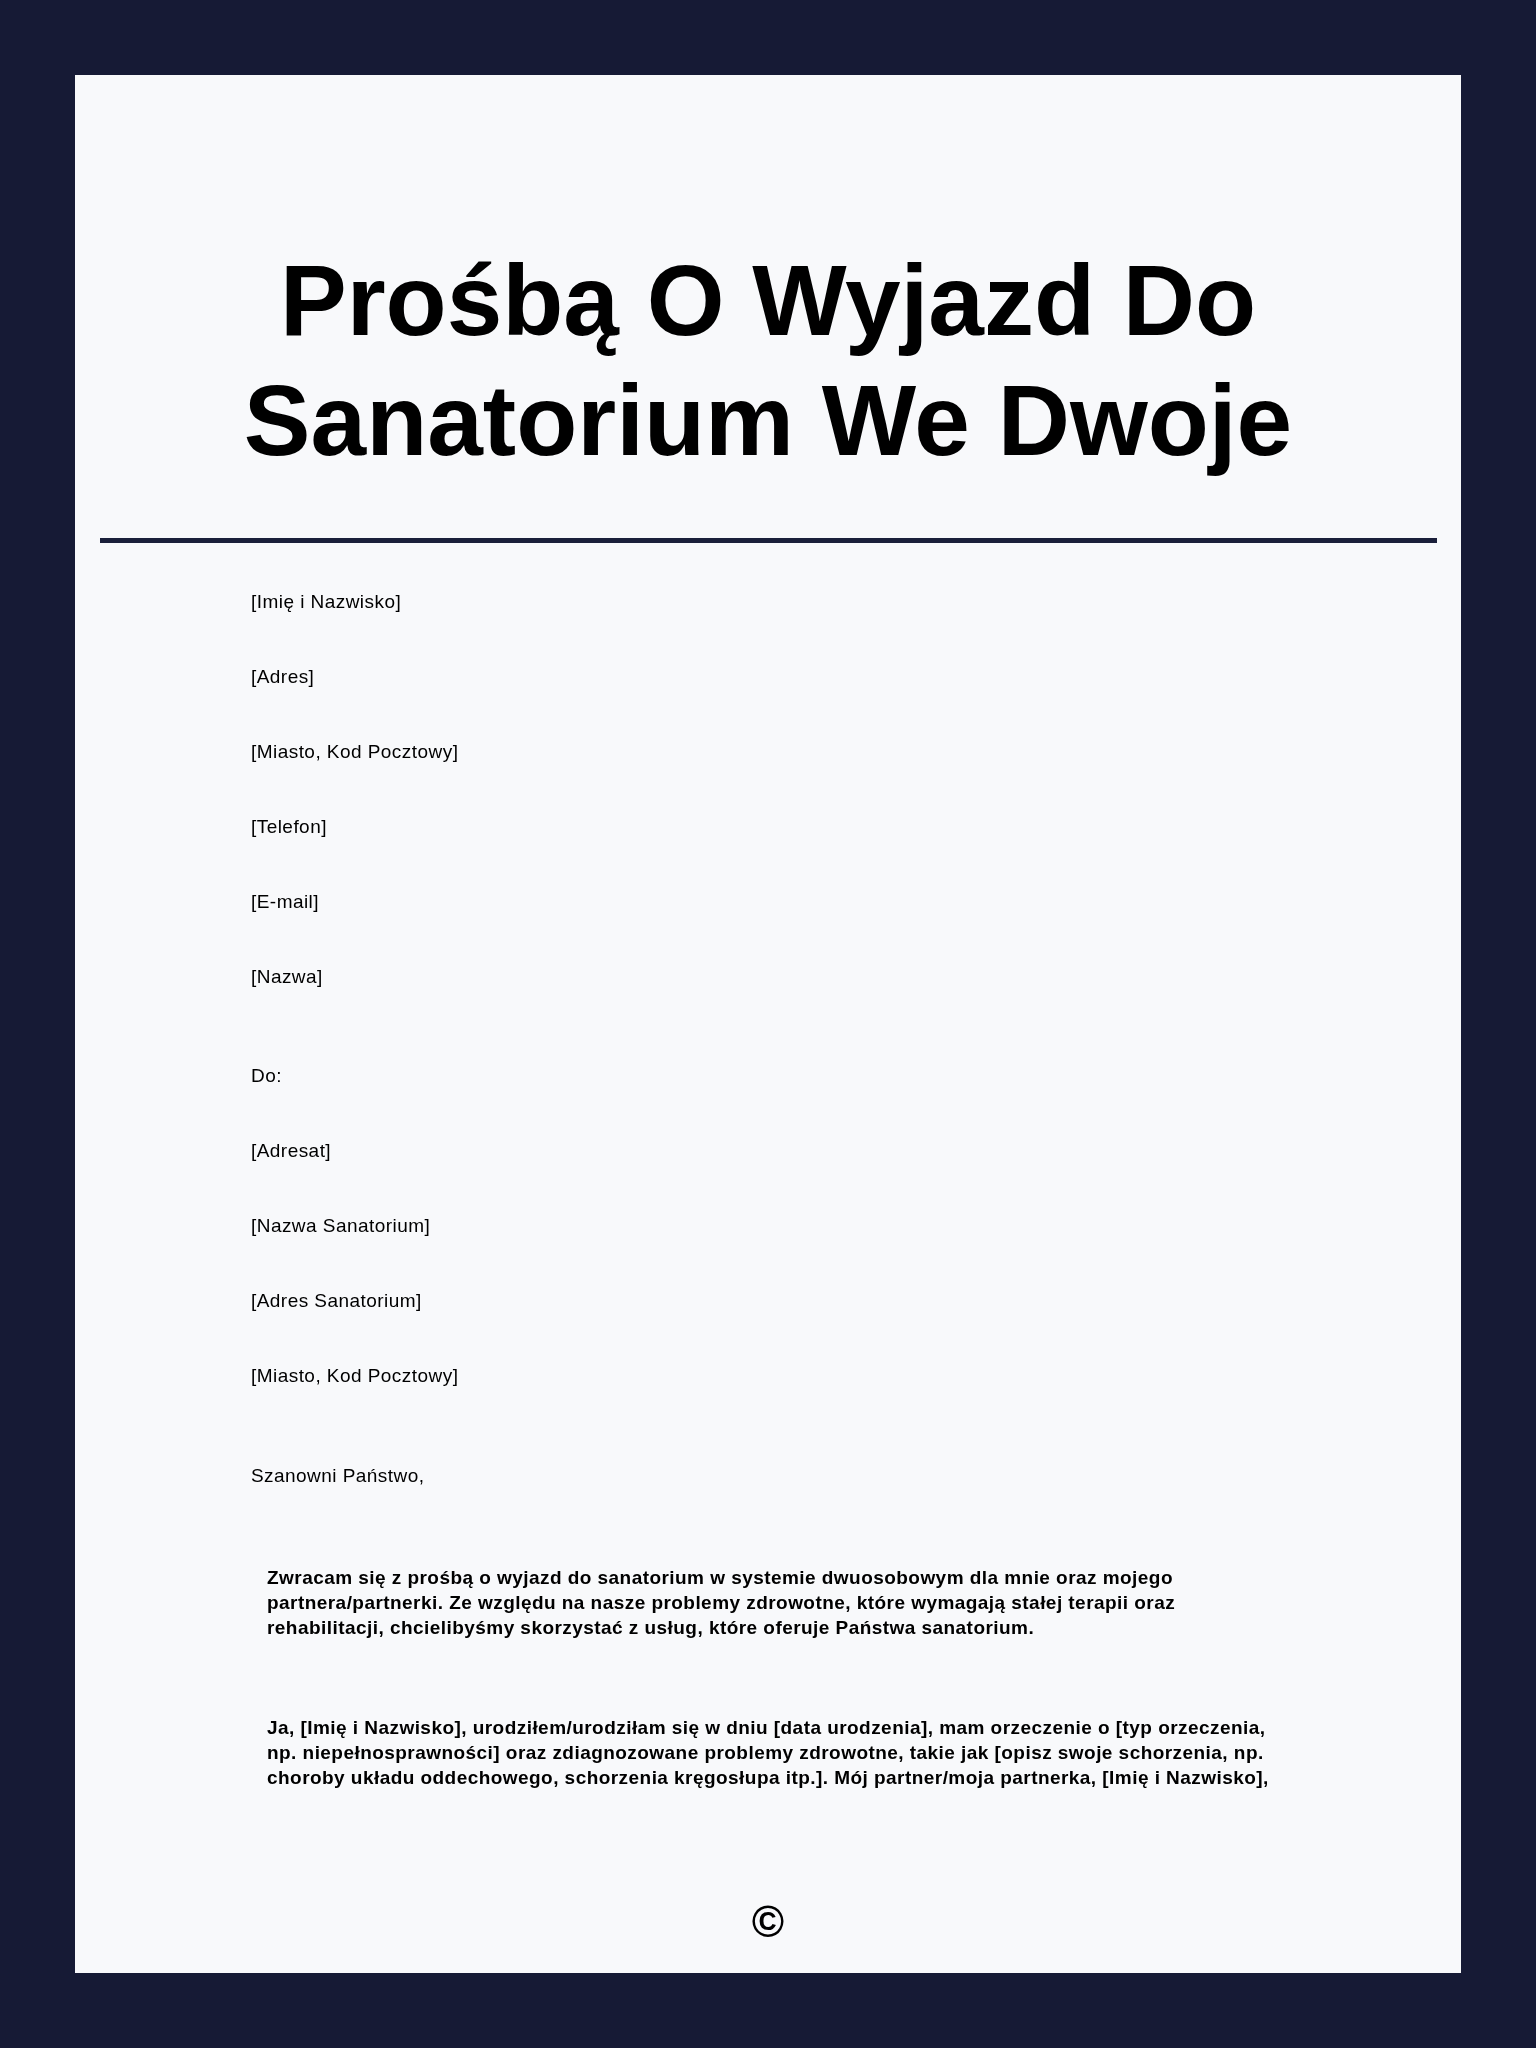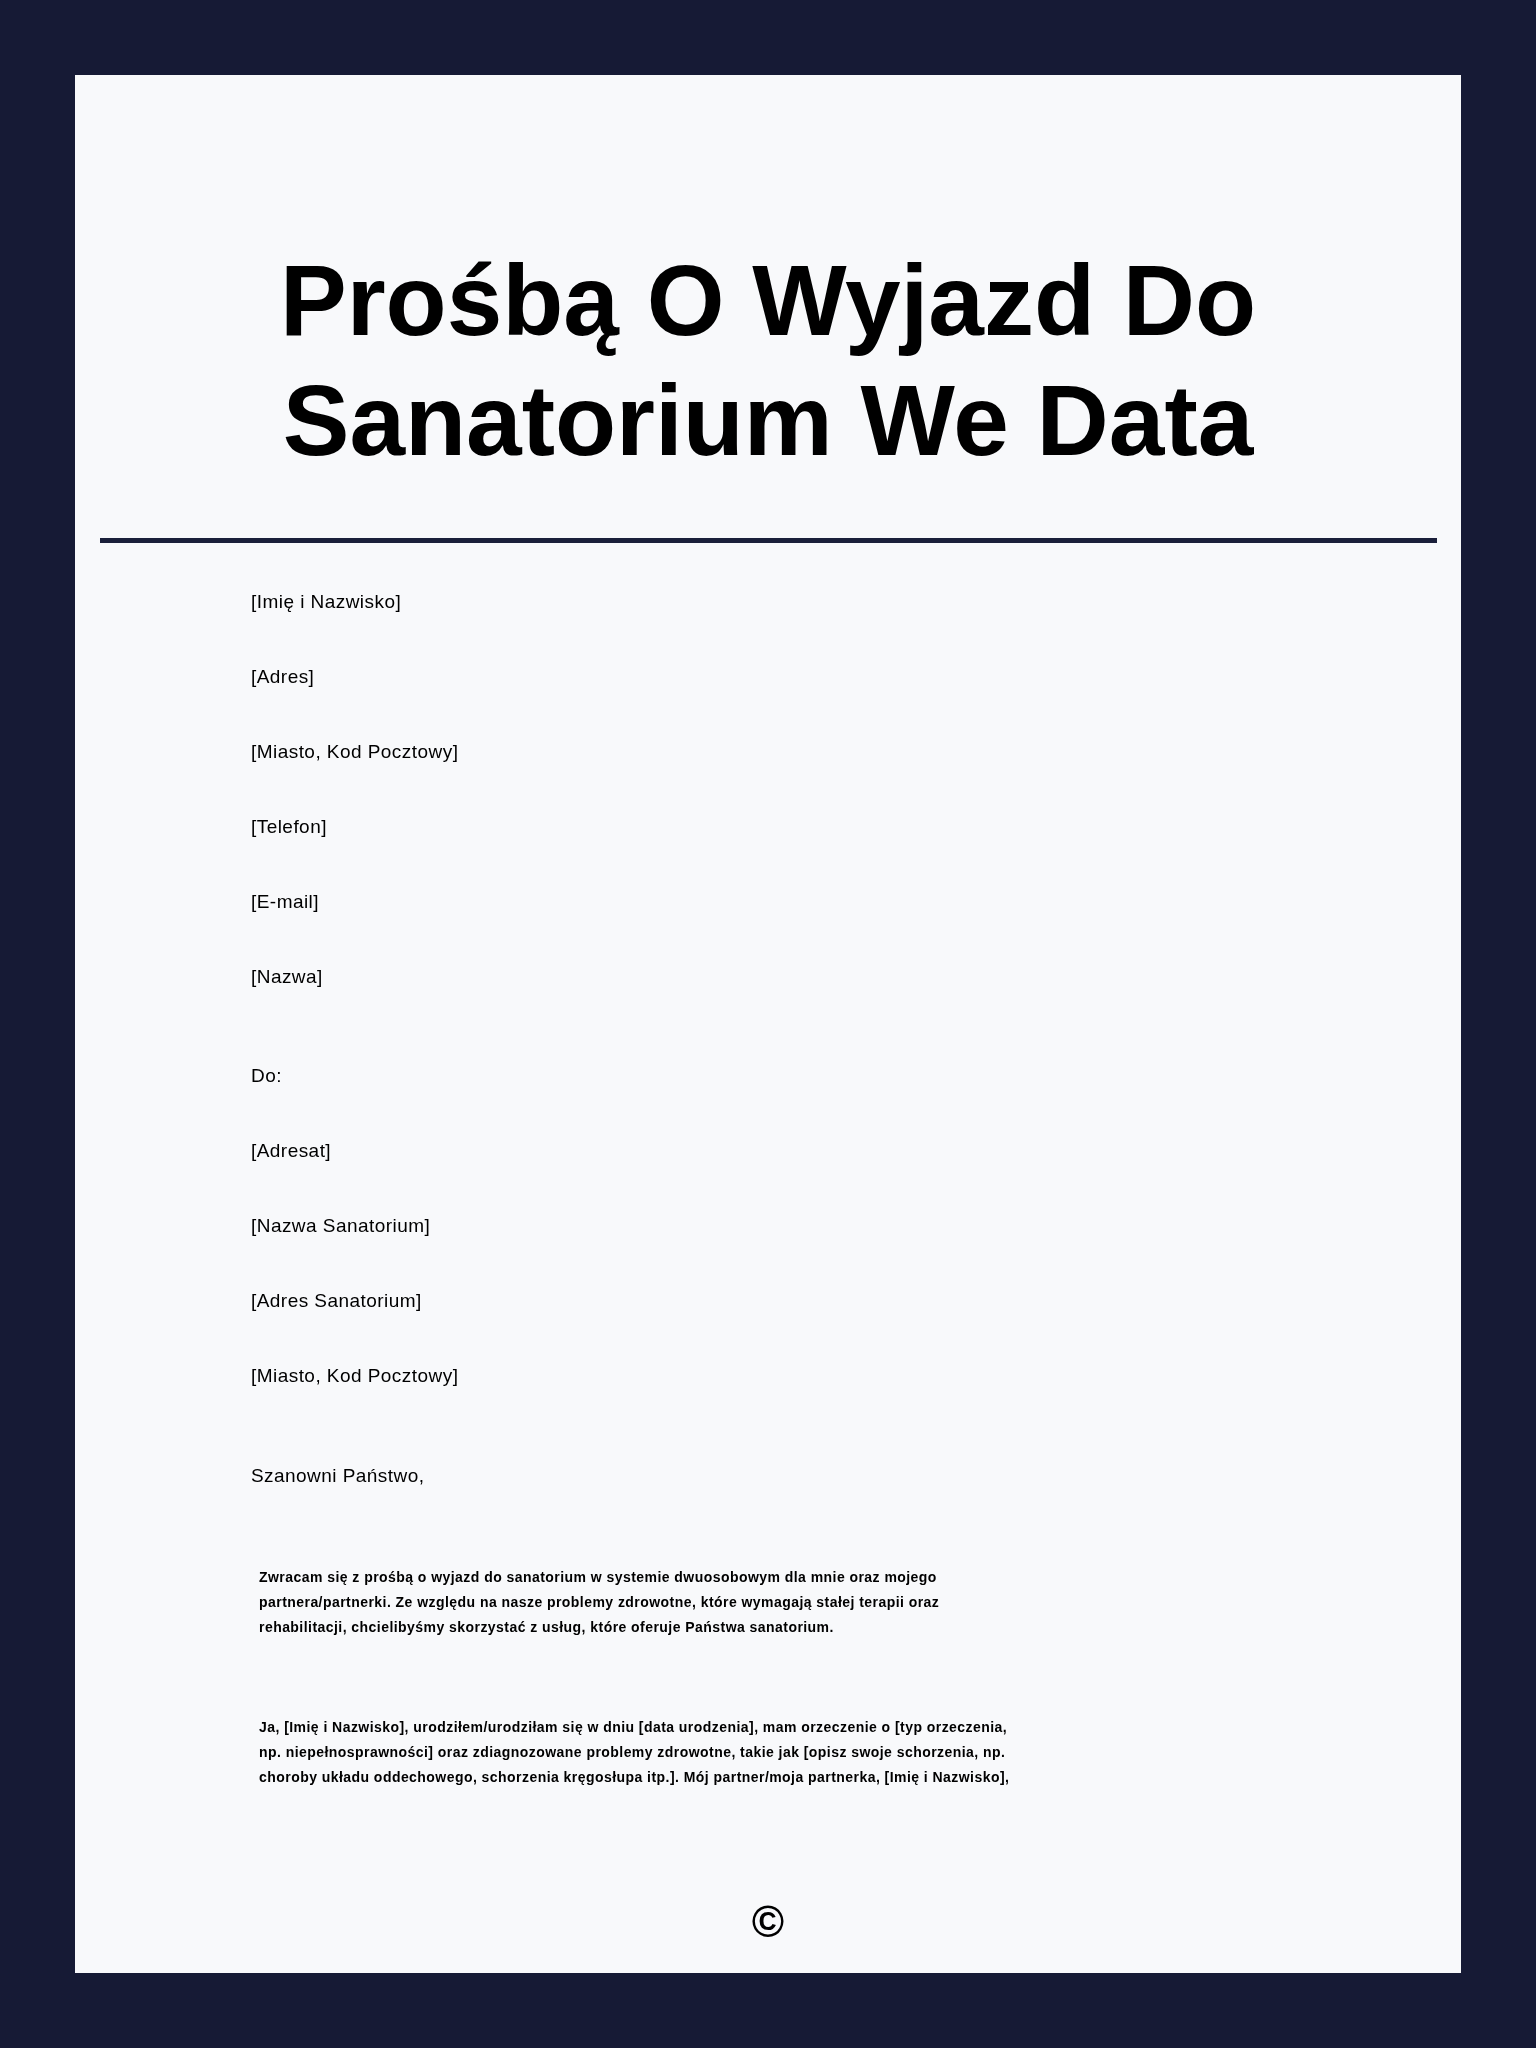--- a/index.html
+++ b/index.html
@@ -39,24 +39,24 @@
     left: 176px;
     font-weight: normal;
     font-size: 19px;
     line-height: 25px;
     letter-spacing: 0.45px;
     color: #000;
     white-space: nowrap;
   }
   .para {
     position: absolute;
-    left: 184px;
+    left: 192px;
     width: 1040px;
     font-weight: bold;
-    font-size: 14px;
+    font-size: 19px;
     line-height: 25px;
     letter-spacing: 0.45px;
     color: #000;
   }
   .para span { display: block; white-space: nowrap; }
   .copyright {
     position: absolute;
     left: 0; width: 1386px;
     top: 1822px;
     text-align: center;
@@ -66,21 +66,21 @@
     color: #000;
   }
 </style>
 </head>
 <body>
 
 <div class="page">
 
   <h1 class="title">
     <span>Prośbą O Wyjazd Do</span>
-    <span>Sanatorium We Data</span>
+    <span>Sanatorium We Dwoje</span>
   </h1>
 
   <div class="divider"></div>
 
   <div class="line" style="top:514px">[Imię i Nazwisko]</div>
   <div class="line" style="top:589px">[Adres]</div>
   <div class="line" style="top:664px">[Miasto, Kod Pocztowy]</div>
   <div class="line" style="top:739px">[Telefon]</div>
   <div class="line" style="top:814px">[E-mail]</div>
   <div class="line" style="top:889px">[Nazwa]</div>

